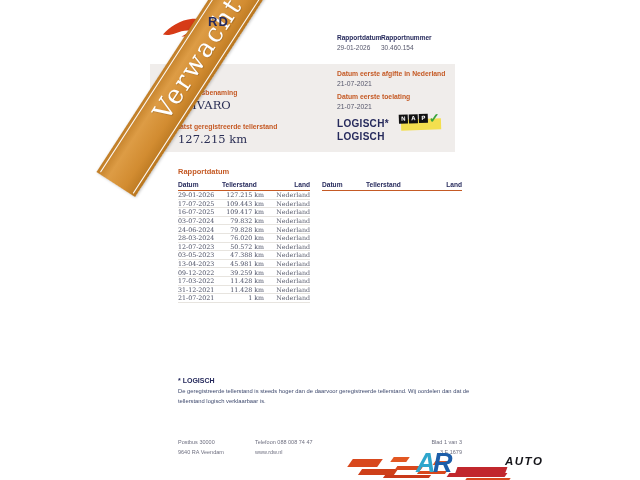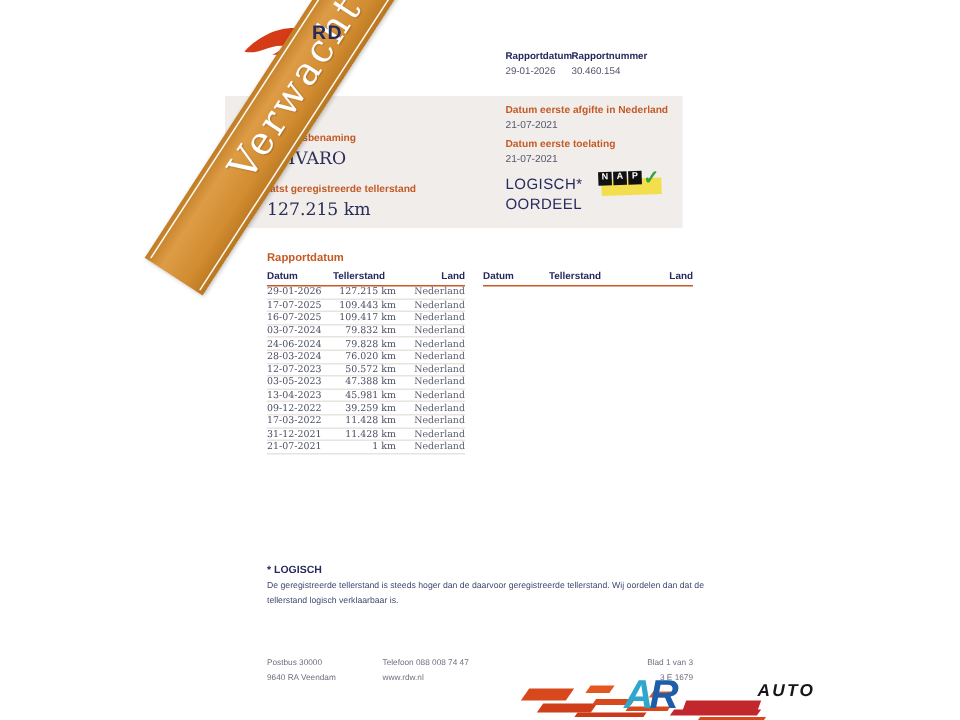--- a/index.html
+++ b/index.html
@@ -13,21 +13,21 @@
   .title{position:absolute;left:337px;top:10px;font-family:"DejaVu Serif",serif;
          font-weight:bold;font-size:12.5px;color:#d2622a;letter-spacing:.2px;}
   .meta-label{font-size:6.5px;font-weight:bold;color:#262a5c;}
   .meta-value{font-size:6.5px;color:#55566b;}
 
   
   .panel{position:absolute;left:150px;top:64px;width:305px;height:88px;background:#f0edeb;}
   .o-label{font-size:6.8px;font-weight:bold;color:#c55a25;}
   .sm-value{font-size:6.8px;color:#55566b;}
   .serif-val{font-family:"DejaVu Serif",serif;color:#2b2f55;}
-  .verdict{font-size:10px;font-weight:normal;color:#262a5c;letter-spacing:.3px;}
+  .verdict{font-size:10px;font-weight:bold;color:#262a5c;letter-spacing:.3px;}
 
   
   .nap{position:absolute;left:398px;top:113px;width:48px;height:20px;transform:rotate(-2deg);}
   .nap-yellow{position:absolute;left:3px;top:6px;width:40px;height:11px;background:#f3df4e;}
   .nap-sq{position:absolute;top:1px;width:9px;height:9px;background:#111;color:#fff;
           font-size:6px;font-weight:bold;text-align:center;line-height:9px;}
   .nap-check{position:absolute;left:31px;top:-2px;color:#3aa43c;font-size:13px;font-weight:bold;}
 
   
   .ribbon{position:absolute;left:52px;top:44px;width:280px;height:46px;z-index:10;
@@ -102,21 +102,21 @@
   <div class="abs o-label" style="left:152px;top:89px;">Merk en handelsbenaming</div>
   <div class="abs serif-val" style="left:184px;top:98px;font-size:11.5px;">VIVARO</div>
   <div class="abs o-label" style="left:172px;top:123px;">Laatst geregistreerde tellerstand</div>
   <div class="abs serif-val" style="left:178px;top:132px;font-size:11.5px;z-index:12;">127.215 km</div>
 
   <div class="abs o-label" style="left:337px;top:70px;">Datum eerste afgifte in Nederland</div>
   <div class="abs sm-value" style="left:337px;top:80px;">21-07-2021</div>
   <div class="abs o-label" style="left:337px;top:93px;">Datum eerste toelating</div>
   <div class="abs sm-value" style="left:337px;top:103px;">21-07-2021</div>
   <div class="abs verdict" style="left:337px;top:118px;">LOGISCH*</div>
-  <div class="abs verdict" style="left:337px;top:131px;">OORDEEL</div>
+  <div class="abs verdict" style="left:337px;top:131px;">LOGISCH</div>
 
   <div class="nap">
     <div class="nap-yellow"></div>
     <div class="nap-sq" style="left:1px;">N</div>
     <div class="nap-sq" style="left:11px;">A</div>
     <div class="nap-sq" style="left:21px;">P</div>
     <div class="nap-check">✓</div>
   </div>
 
   <div class="ribbon">

